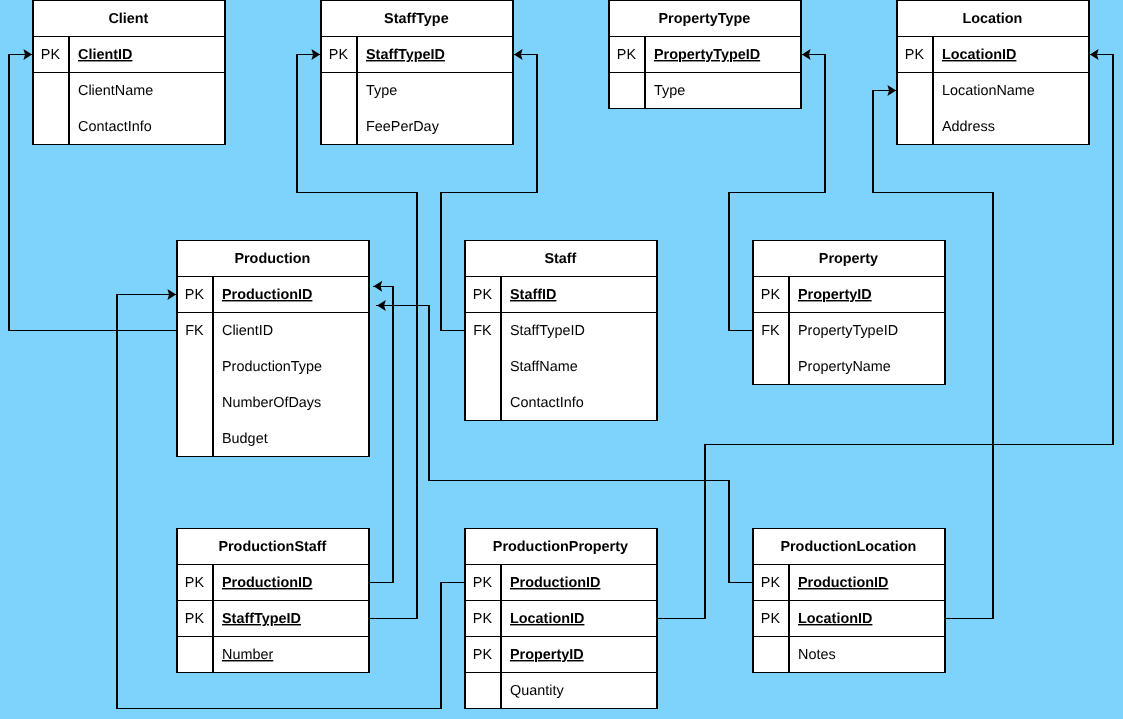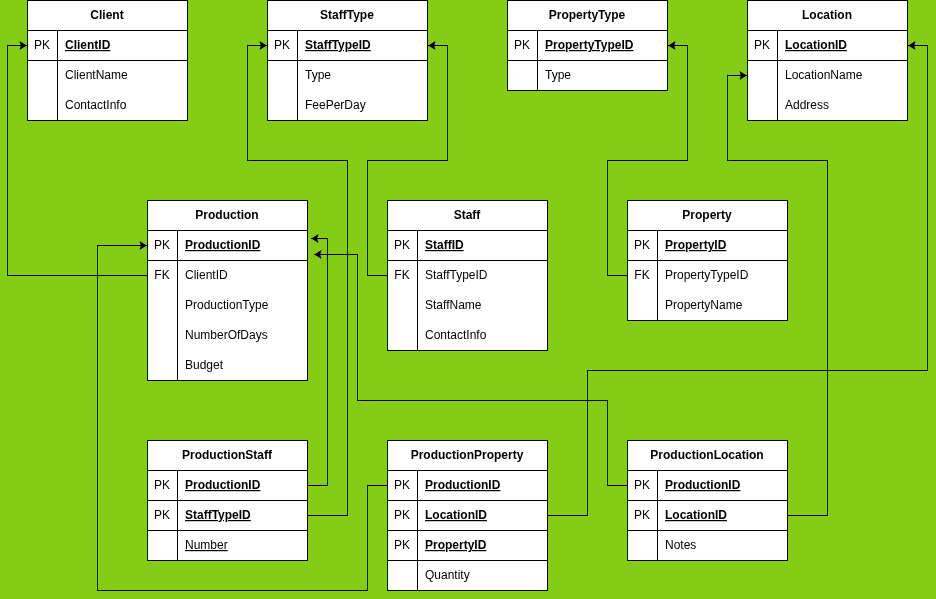--- a/index.html
+++ b/index.html
@@ -1,19 +1,19 @@
 <!DOCTYPE html>
 <html><head>
 <meta charset="utf-8">
 <title>ER Diagram</title>
 <style>
   html,body{margin:0;padding:0;background:#ffffff;}
   body{width:936px;height:599px;overflow:hidden;
        font-family:"Liberation Sans",sans-serif;}
-  #canvas{position:relative;width:936px;height:599px;background:#84cc16;
+  #canvas{position:relative;width:936px;height:599px;background:#7dd3fc;
           will-change:transform;text-decoration:underline;}
   svg#diagram{position:absolute;left:0;top:0;}
   .ent-rect,.ent-line{fill:none;stroke:#000000;stroke-width:1;}
   .ent-fill{fill:#ffffff;stroke:none;}
   .edge-line{fill:none;stroke:#000000;stroke-width:1;}
   .edge-arrow{fill:#000000;stroke:none;}
   text{font-family:"Liberation Sans",sans-serif;font-size:12px;fill:#000000;
        dominant-baseline:alphabetic;}
   text.title{font-weight:bold;text-anchor:middle;}
   text.key{text-anchor:middle;}

